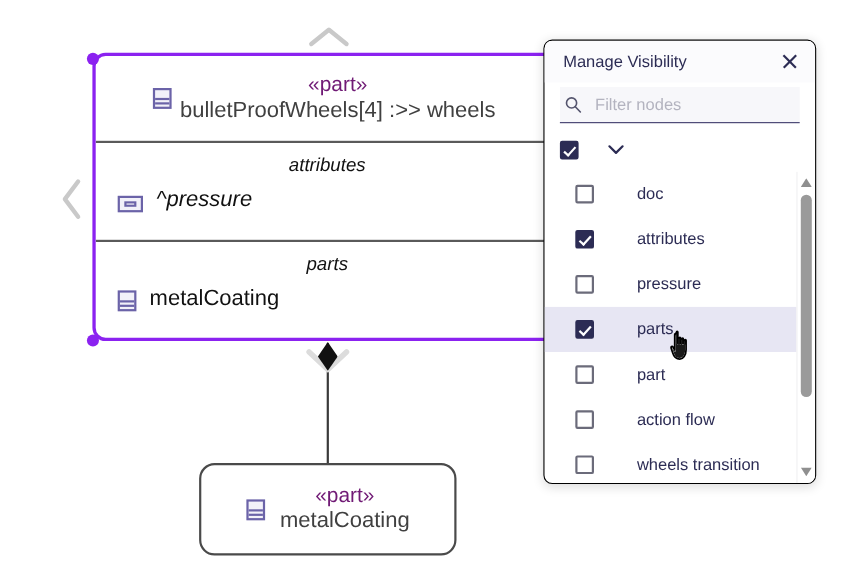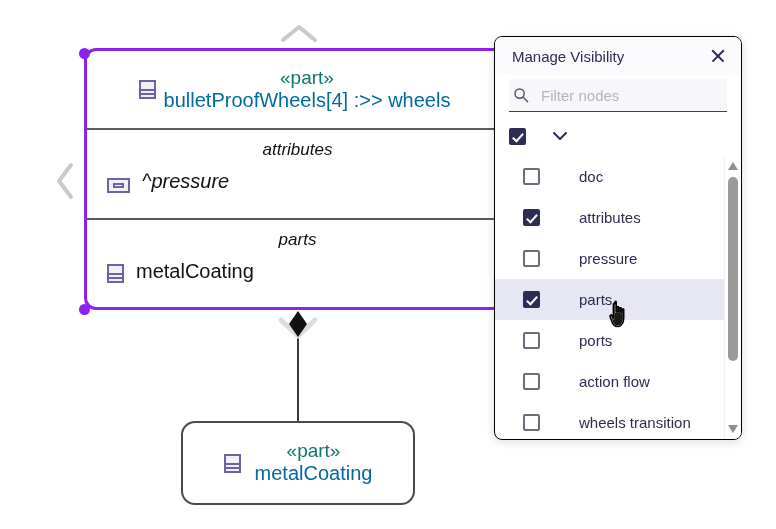--- a/index.html
+++ b/index.html
@@ -53,28 +53,28 @@
   #comp-parts { height: 90px; }
 
   .header-inner {
     display: flex;
     align-items: center;
     gap: 14px;
     transform: translateX(-6px);
   }
   .stereo {
     font-size: 19px;
-    color: #0f766e;
+    color: #701a75;
     line-height: 1.18;
     text-align: center;
     white-space: nowrap;
   }
   .elem-name {
     font-size: 20px;
-    color: #0369a1;
+    color: #404040;
     line-height: 1.18;
     text-align: left;
     white-space: nowrap;
   }
 
   .comp-title {
     position: absolute;
     left: 0;
     right: 0;
     top: 10px;
@@ -500,21 +500,21 @@
         <span class="mv-label">pressure</span>
       </div>
 
       <div class="mv-row hovered">
         <span class="cbox checked"></span>
         <span class="mv-label">parts</span>
       </div>
 
       <div class="mv-row">
         <span class="cbox"></span>
-        <span class="mv-label">ports</span>
+        <span class="mv-label">part</span>
       </div>
 
       <div class="mv-row">
         <span class="cbox"></span>
         <span class="mv-label">action flow</span>
       </div>
 
       <div class="mv-row">
         <span class="cbox"></span>
         <span class="mv-label">wheels transition</span>

